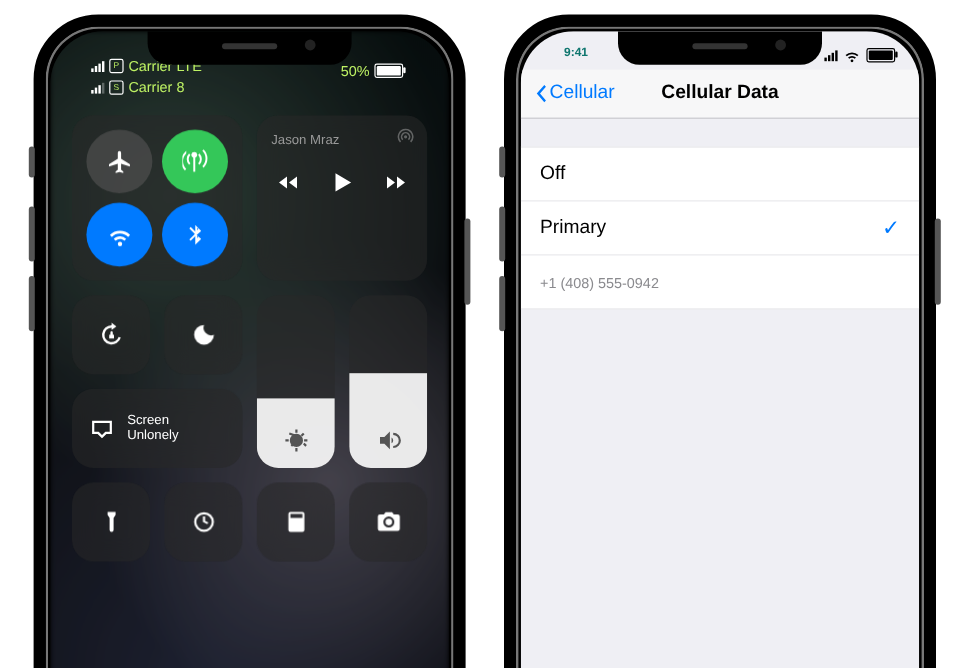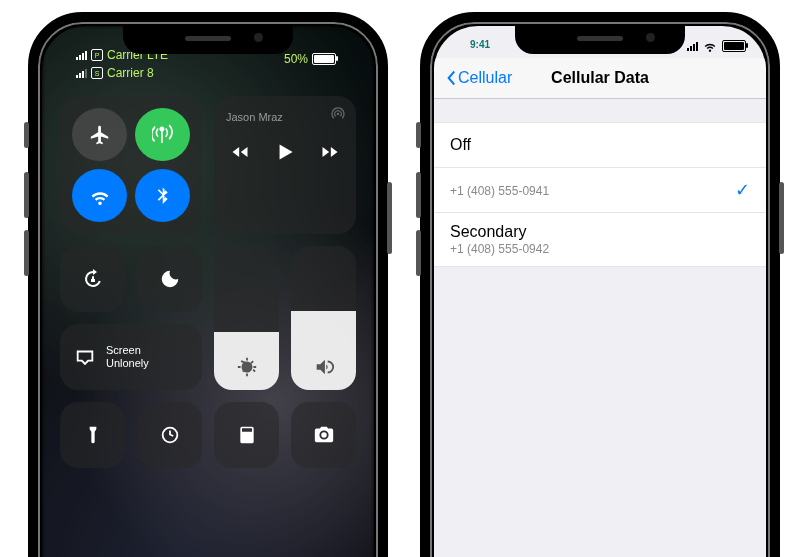--- a/index.html
+++ b/index.html
@@ -279,24 +279,23 @@
           <span>Cellular</span>
         </div>
         <div class="title">Cellular Data</div>
       </div>
 
       <div class="list">
         <div class="cell">
           <div class="l1">Off</div>
         </div>
         <div class="cell">
-          <div class="l2">+1 (408) 555-0941</div>
+          <div class="l1">Primary</div>
           <div class="check">✓</div>
         </div>
         <div class="cell">
-          <div class="l1">Secondary</div>
           <div class="l2">+1 (408) 555-0942</div>
         </div>
       </div>
     </div>
   </div>
 
 </div>
 
 </body></html>

